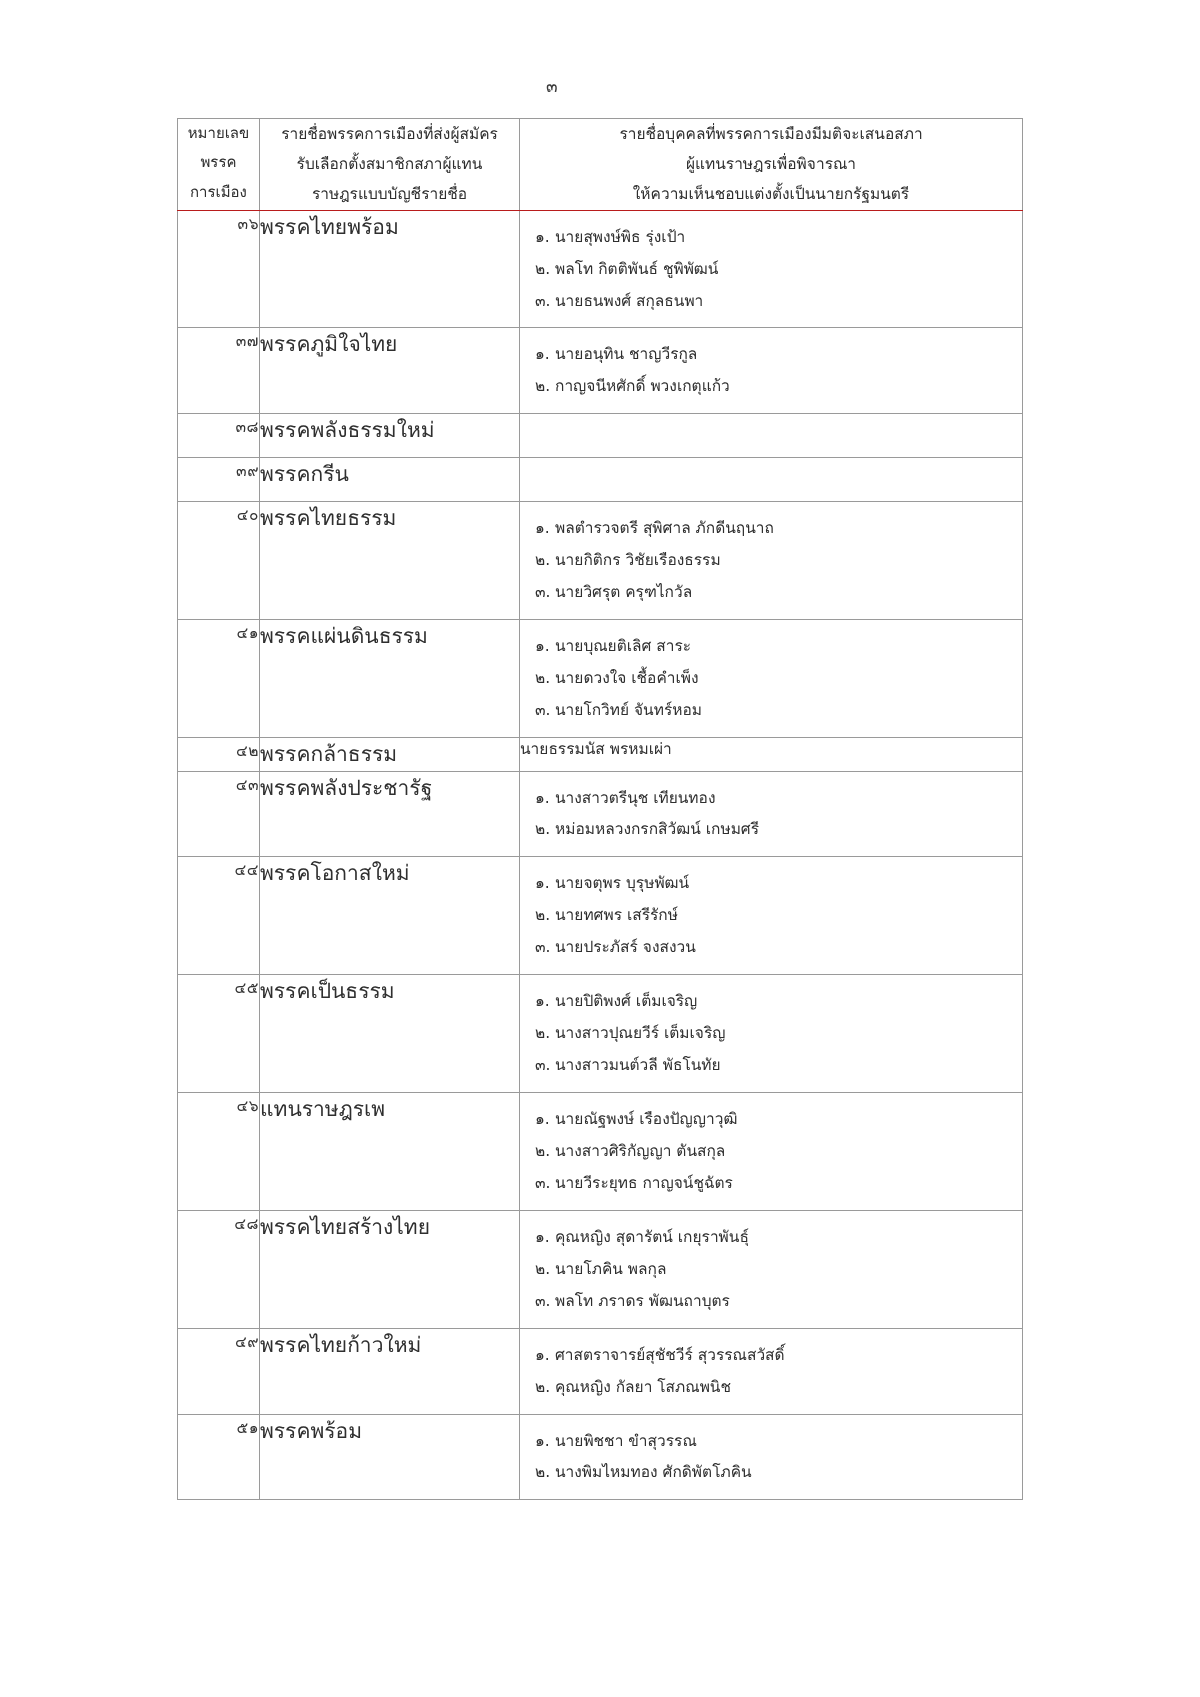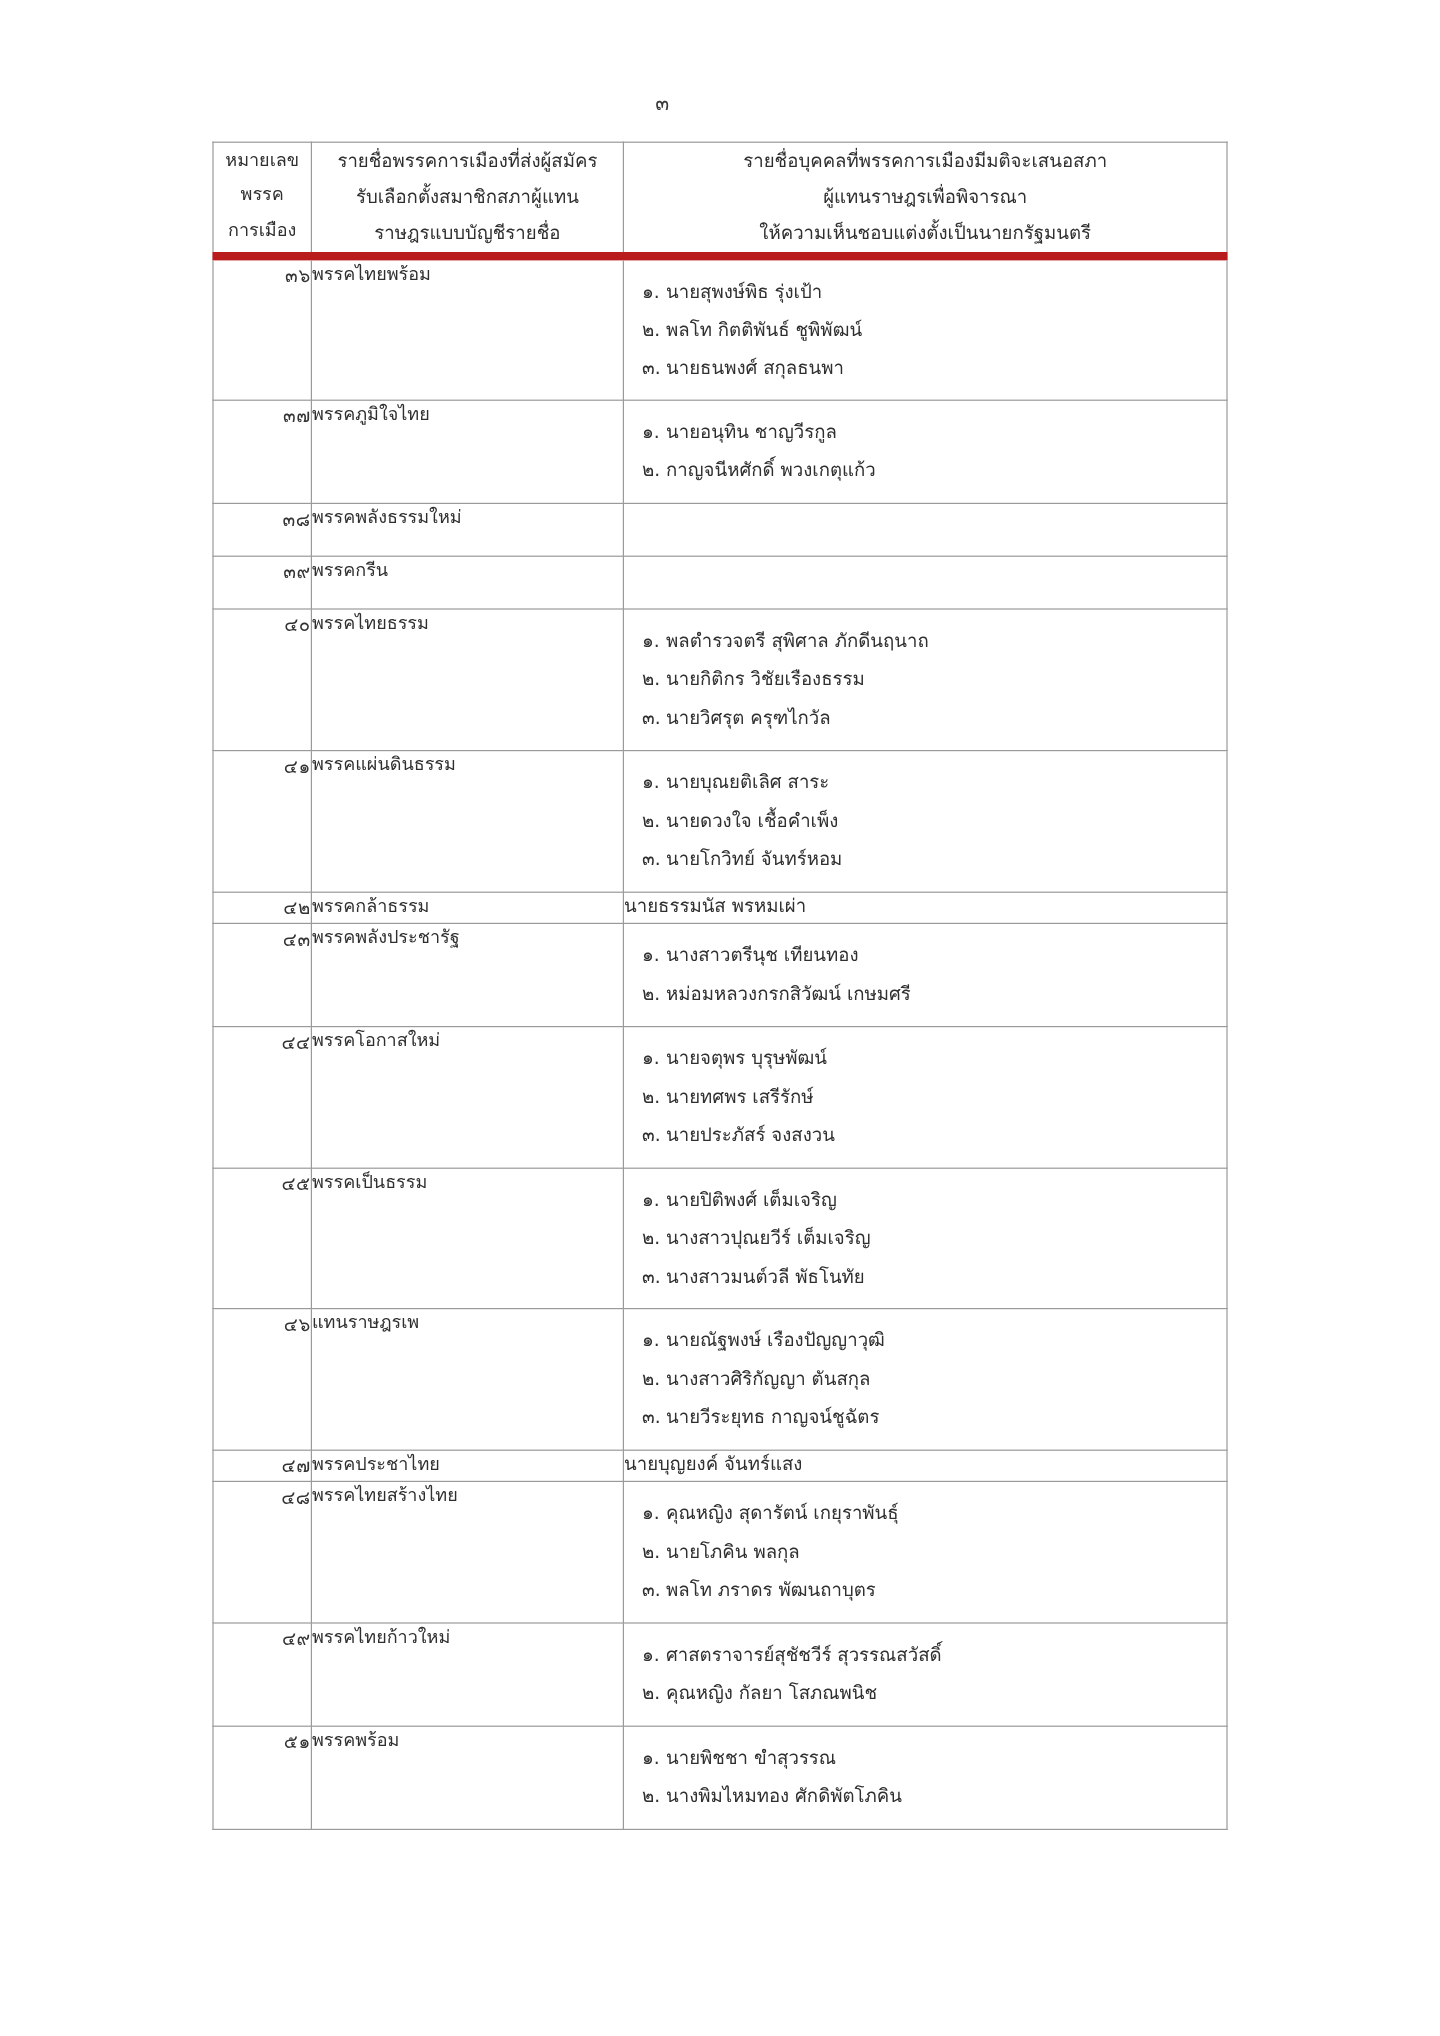--- a/index.html
+++ b/index.html
@@ -52,21 +52,21 @@
   .doc-table col.c-names { width: 503px; }
 
   .doc-table th,
   .doc-table td {
     border: 1px solid #9a9a9a;
     vertical-align: top;
     padding: 0;
     background: #ffffff;
   }
   .doc-table thead th {
-    border-bottom: 7px solid #b91c1c;
+    border-bottom: 1px solid #b91c1c;
   }
   
   .doc-table {
     border: 1px solid #6f6f6f;
   }
 
   
   .hdr {
     text-align: center;
     font-weight: normal;
@@ -80,21 +80,21 @@
 
   
   .cell-num {
     text-align: right;
     font-size: 15.5px;
     padding: 13px 4px 12px 4px;
     color: #333;
     letter-spacing: 0.5px;
   }
   .cell-party {
-    font-size: 15px;
+    font-size: 21px;
     padding: 13px 6px 12px 12px;
     color: #2f2f2f;
     line-height: 1.55;
   }
   .cell-names {
     font-size: 15.5px;
     padding: 13px 8px 12px 18px;
     color: #2f2f2f;
   }
   .cell-names.is-empty { padding: 13px 8px 12px 18px; }
@@ -254,27 +254,20 @@
           <td class="cell-party">แทนราษฎรเพ</td>
           <td class="cell-names">
             <ul class="name-list">
               <li><span class="name-marker">๑.</span><span class="name-text">นายณัฐพงษ์ เรืองปัญญาวุฒิ</span></li>
               <li><span class="name-marker">๒.</span><span class="name-text">นางสาวศิริกัญญา ตันสกุล</span></li>
               <li><span class="name-marker">๓.</span><span class="name-text">นายวีระยุทธ กาญจน์ชูฉัตร</span></li>
             </ul>
           </td>
         </tr>
         <tr>
-          <td class="cell-num">๔๗</td>
-          <td class="cell-party">พรรคประชาไทย</td>
-          <td class="cell-names">
-            <div class="single-name">นายบุญยงค์ จันทร์แสง</div>
-          </td>
-        </tr>
-        <tr>
           <td class="cell-num">๔๘</td>
           <td class="cell-party">พรรคไทยสร้างไทย</td>
           <td class="cell-names">
             <ul class="name-list">
               <li><span class="name-marker">๑.</span><span class="name-text">คุณหญิง สุดารัตน์ เกยุราพันธุ์</span></li>
               <li><span class="name-marker">๒.</span><span class="name-text">นายโภคิน พลกุล</span></li>
               <li><span class="name-marker">๓.</span><span class="name-text">พลโท ภราดร พัฒนถาบุตร</span></li>
             </ul>
           </td>
         </tr>

